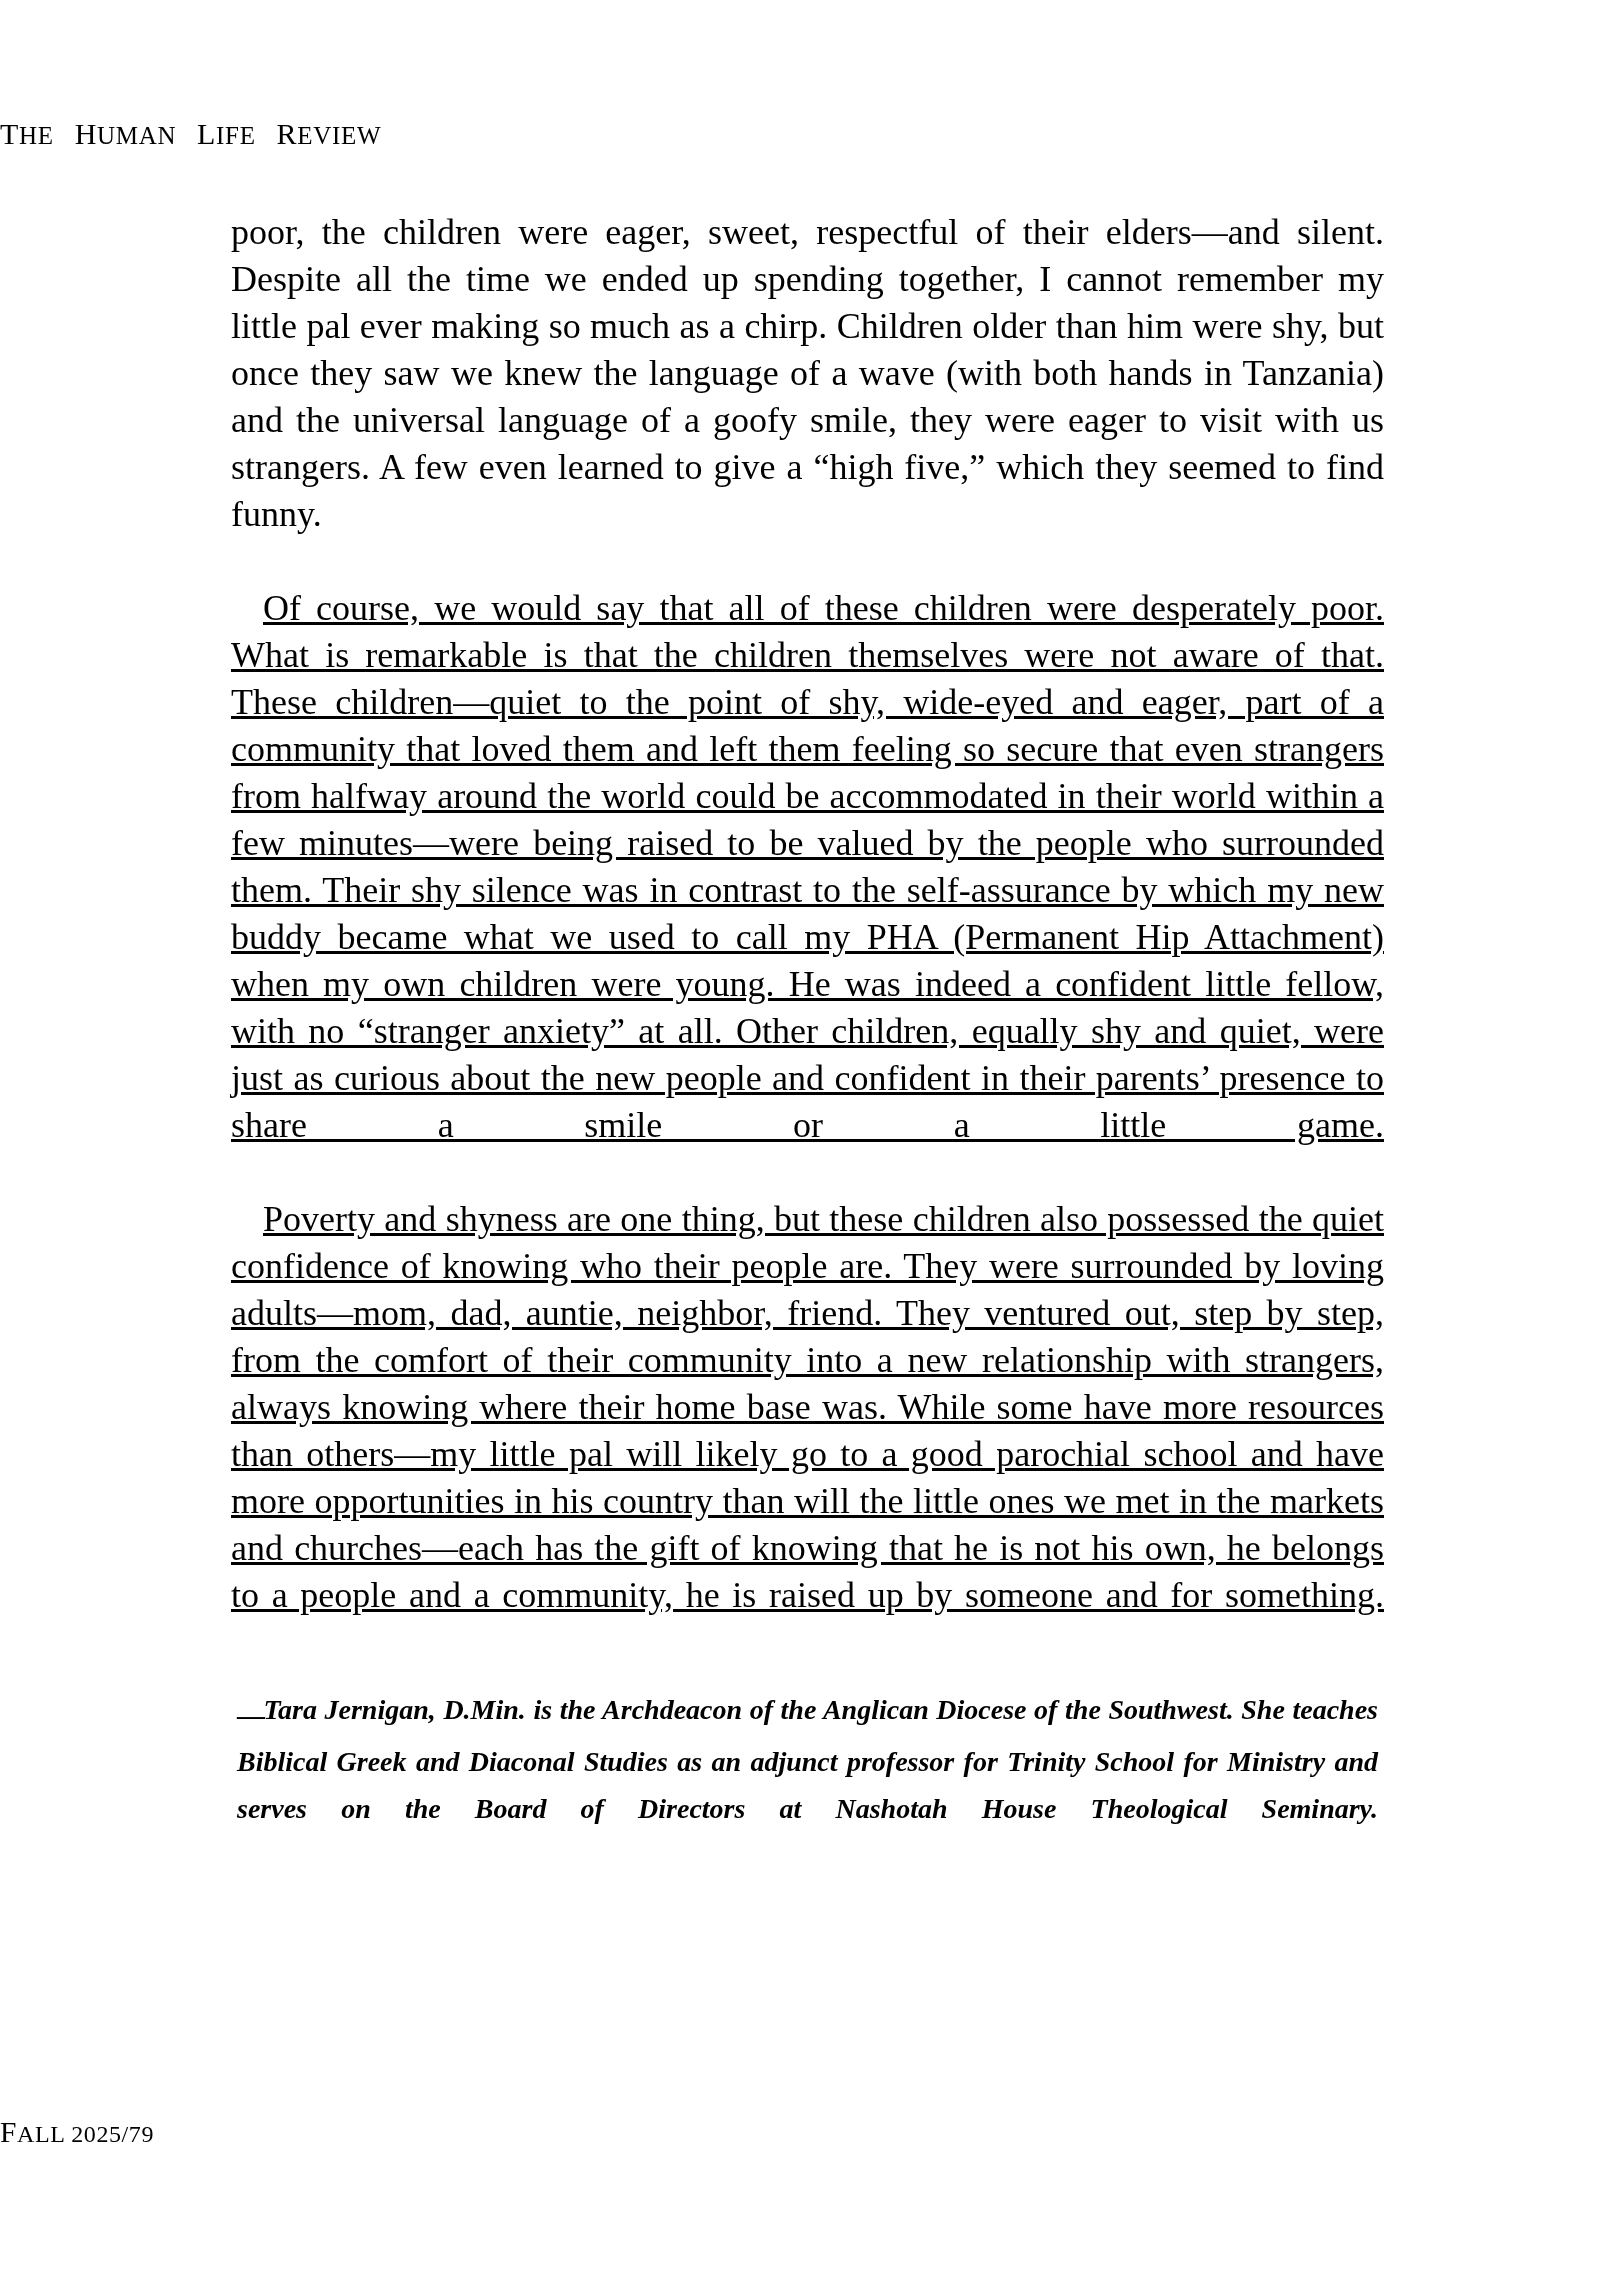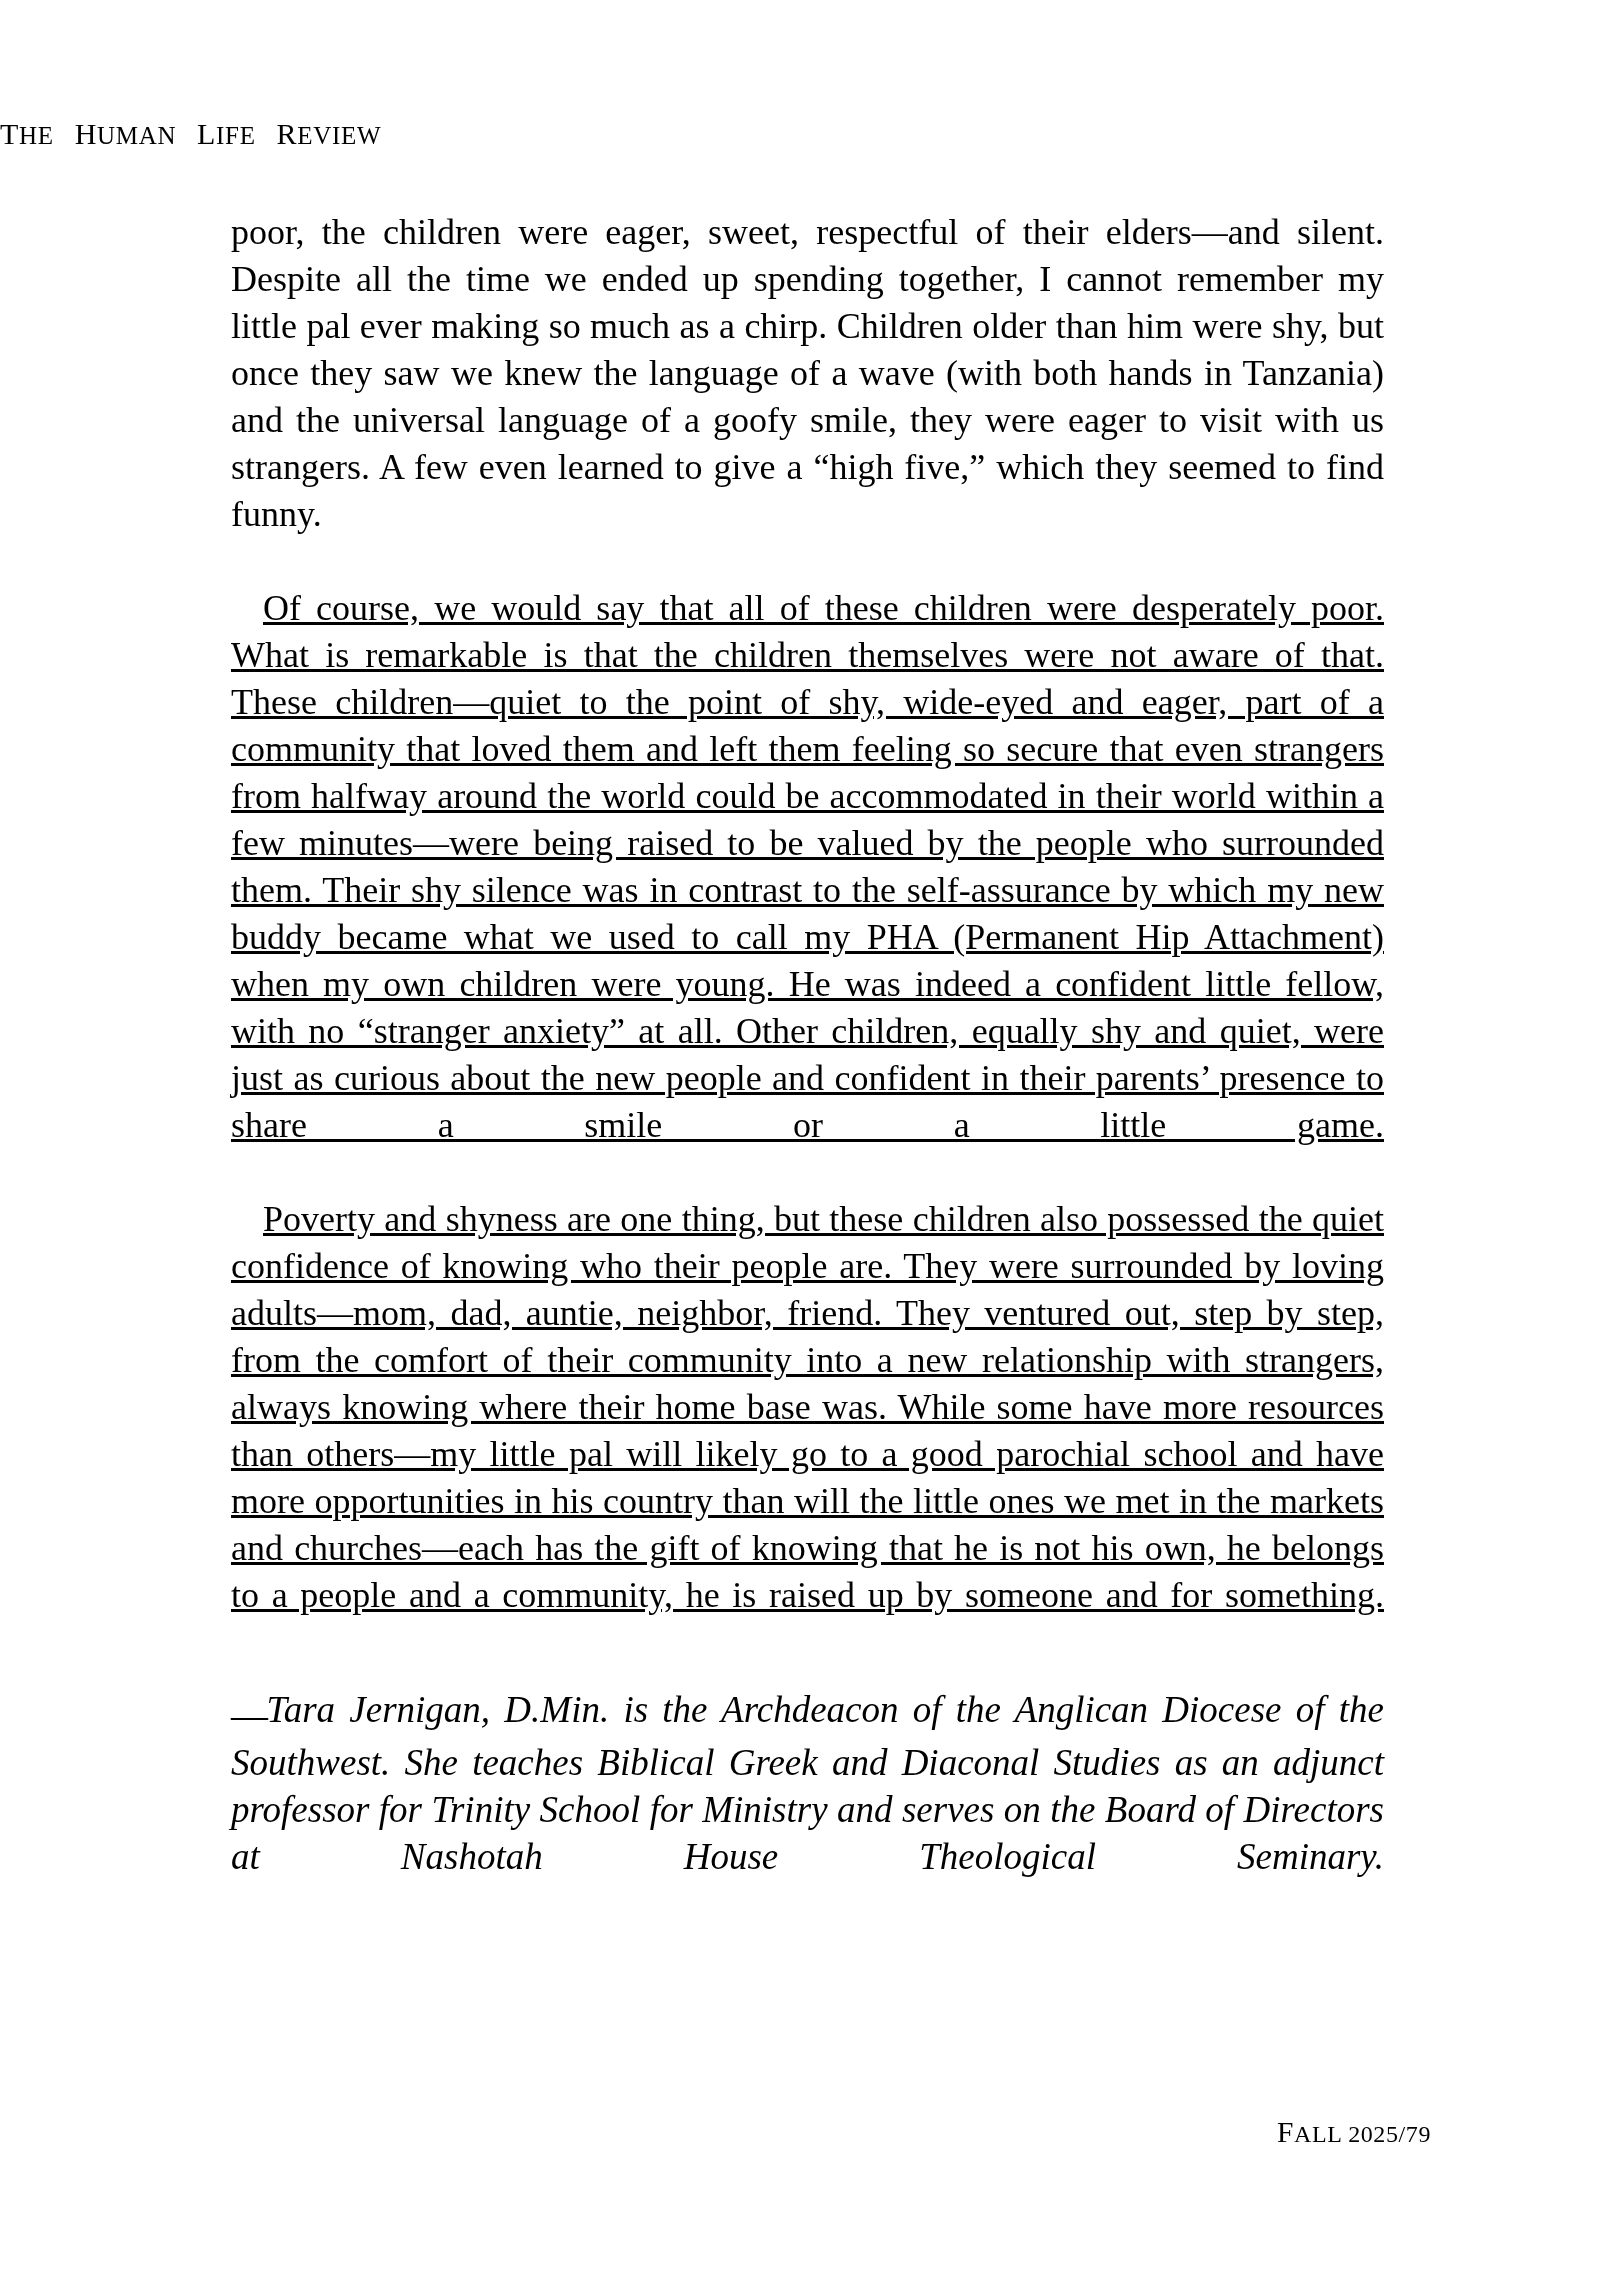--- a/index.html
+++ b/index.html
@@ -65,52 +65,52 @@
 
   
   p.body-par::after {
     content: "";
     display: inline-block;
     width: 100%;
   }
 
   
   .bio {
-    margin: 0;
+    margin: 6px;
     margin-top: 19.6px;
-    font-size: 37px;
+    font-size: 28px;
     line-height: 47px;
     font-style: italic;
     text-align: justify;
     text-justify: inter-word;
+    font-weight: bold;
   }
   .bio::after {
     content: "";
     display: inline-block;
     width: 100%;
   }
   .bio .lead-dash {
     font-style: normal;
     display: inline-block;
     vertical-align: -0.18em;
     letter-spacing: -1.5px;
   }
 
   
   .folio {
     position: absolute;
     left: 0;
     top: 2118px;
     width: 1387px;
-    text-align: right;
+    text-align: left;
     font-size: 24px;
     letter-spacing: 0.6px;
     line-height: 1;
     white-space: nowrap;
-    padding-left: 44px;
   }
   .folio .sc-first {
     font-size: 29.5px;
   }
 </style>
 </head>
 <body>
 
 <div class="page">
 

